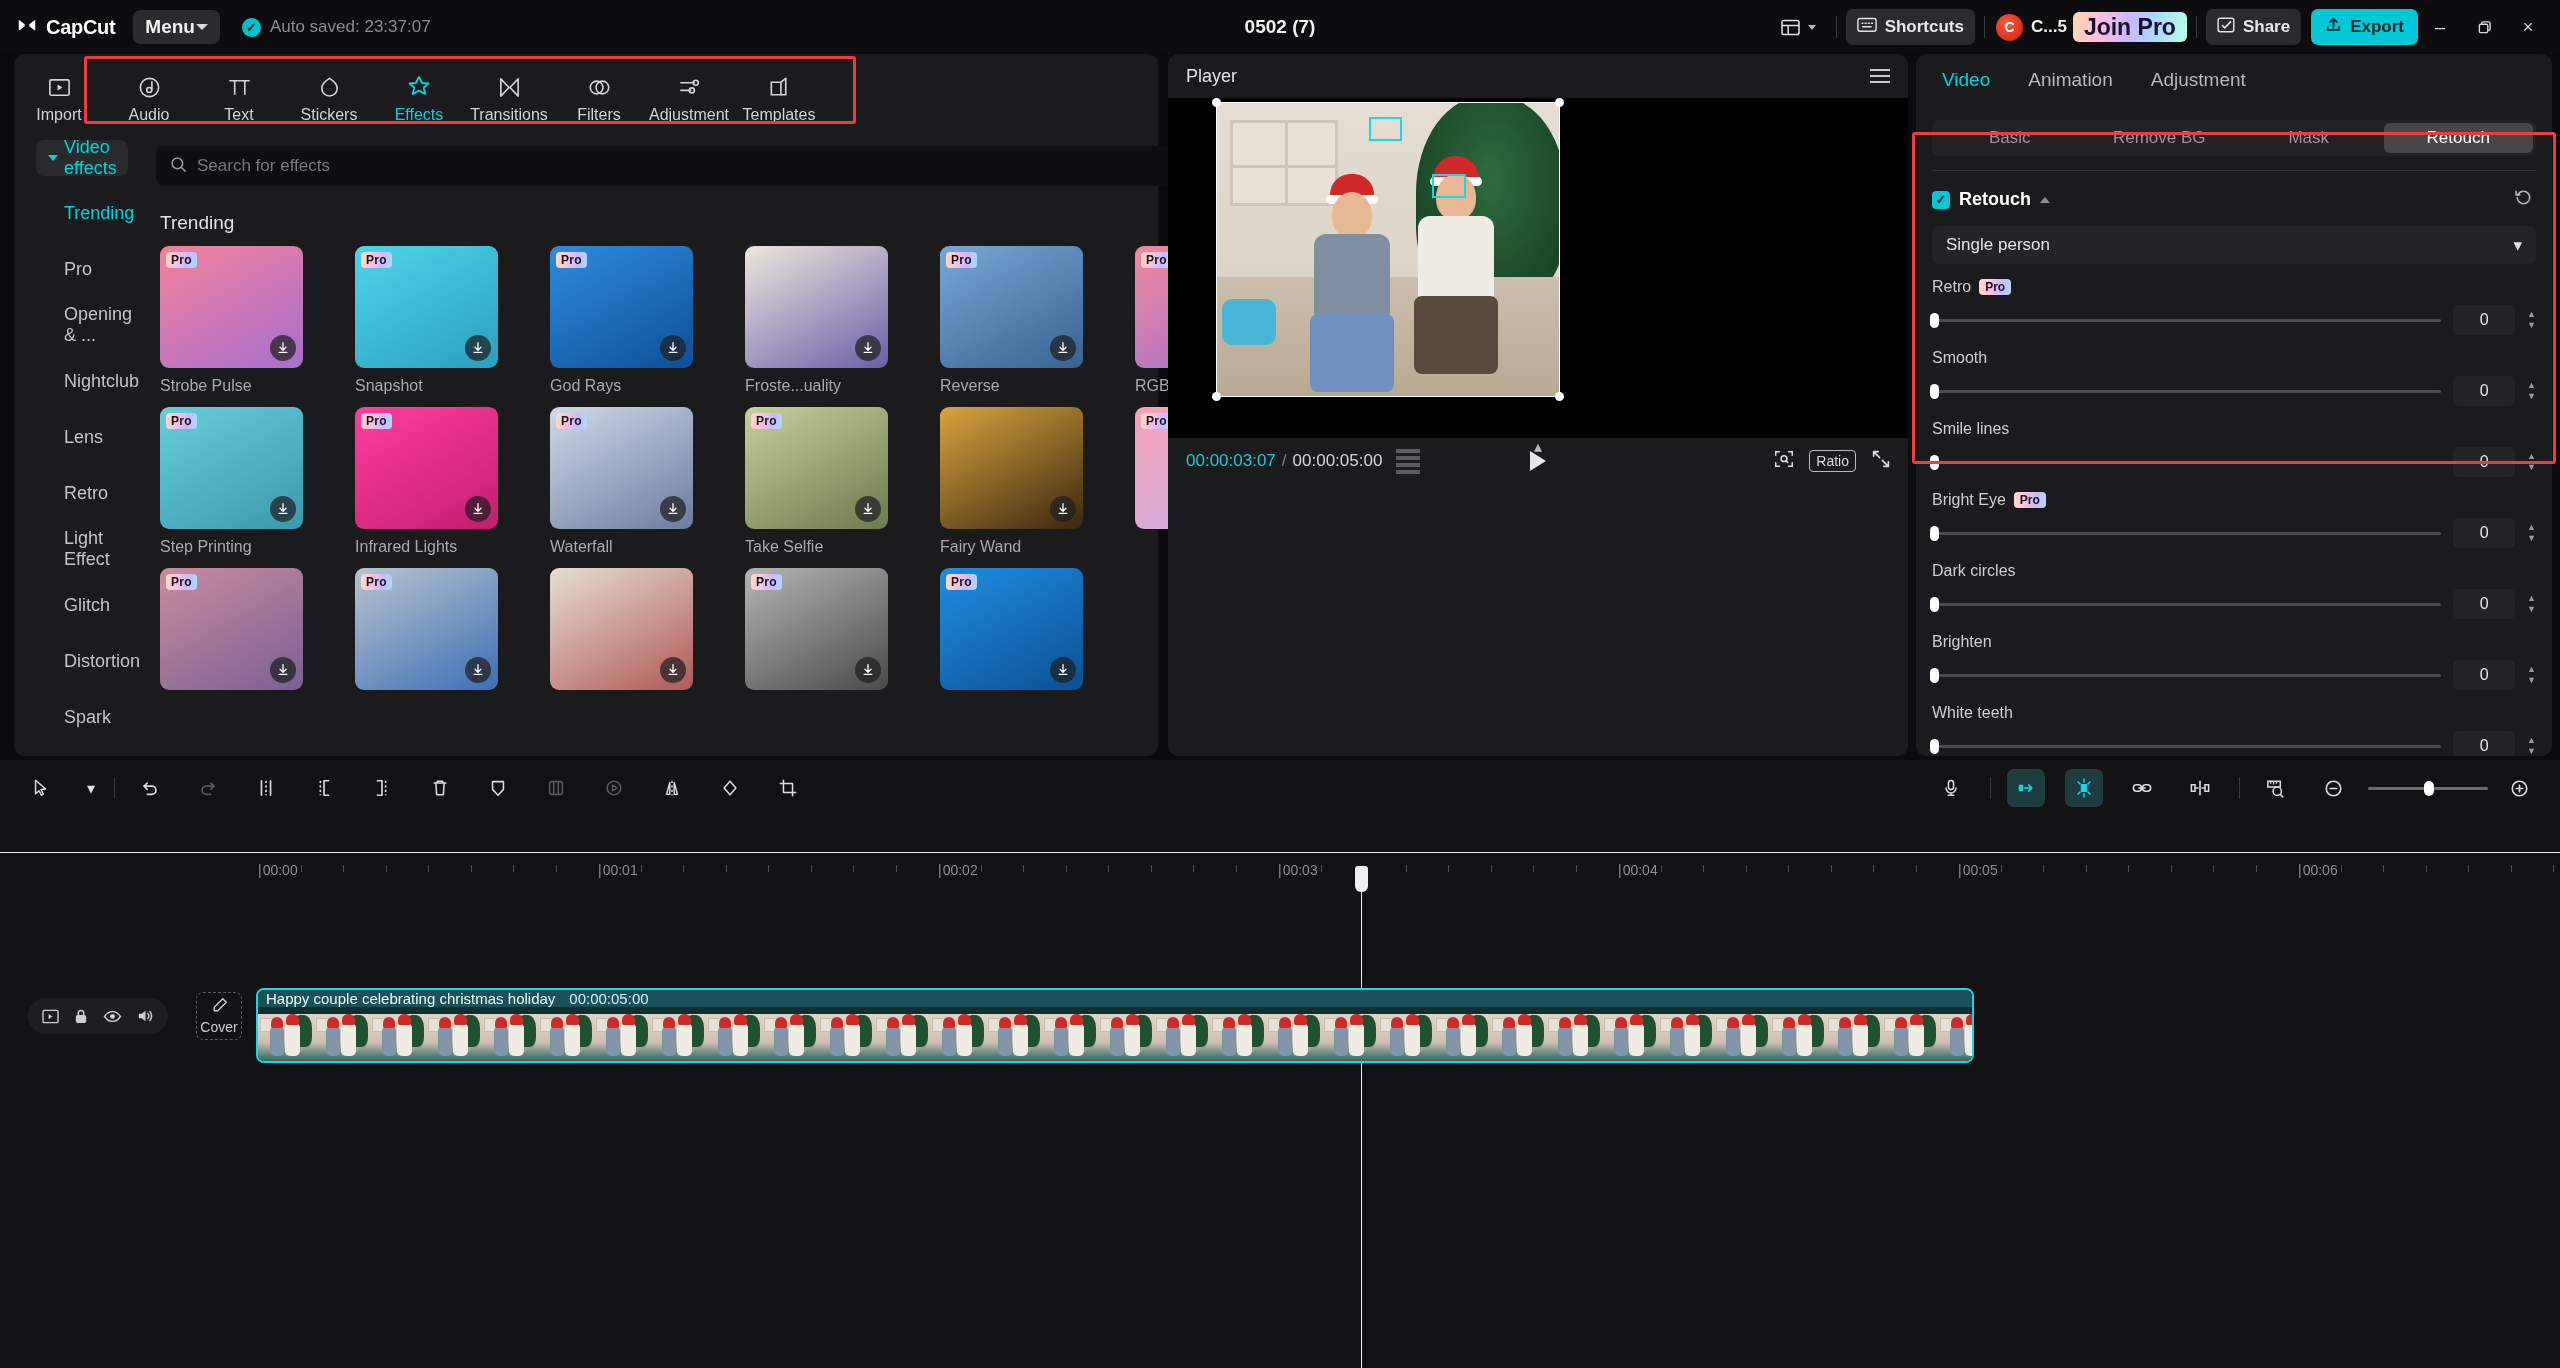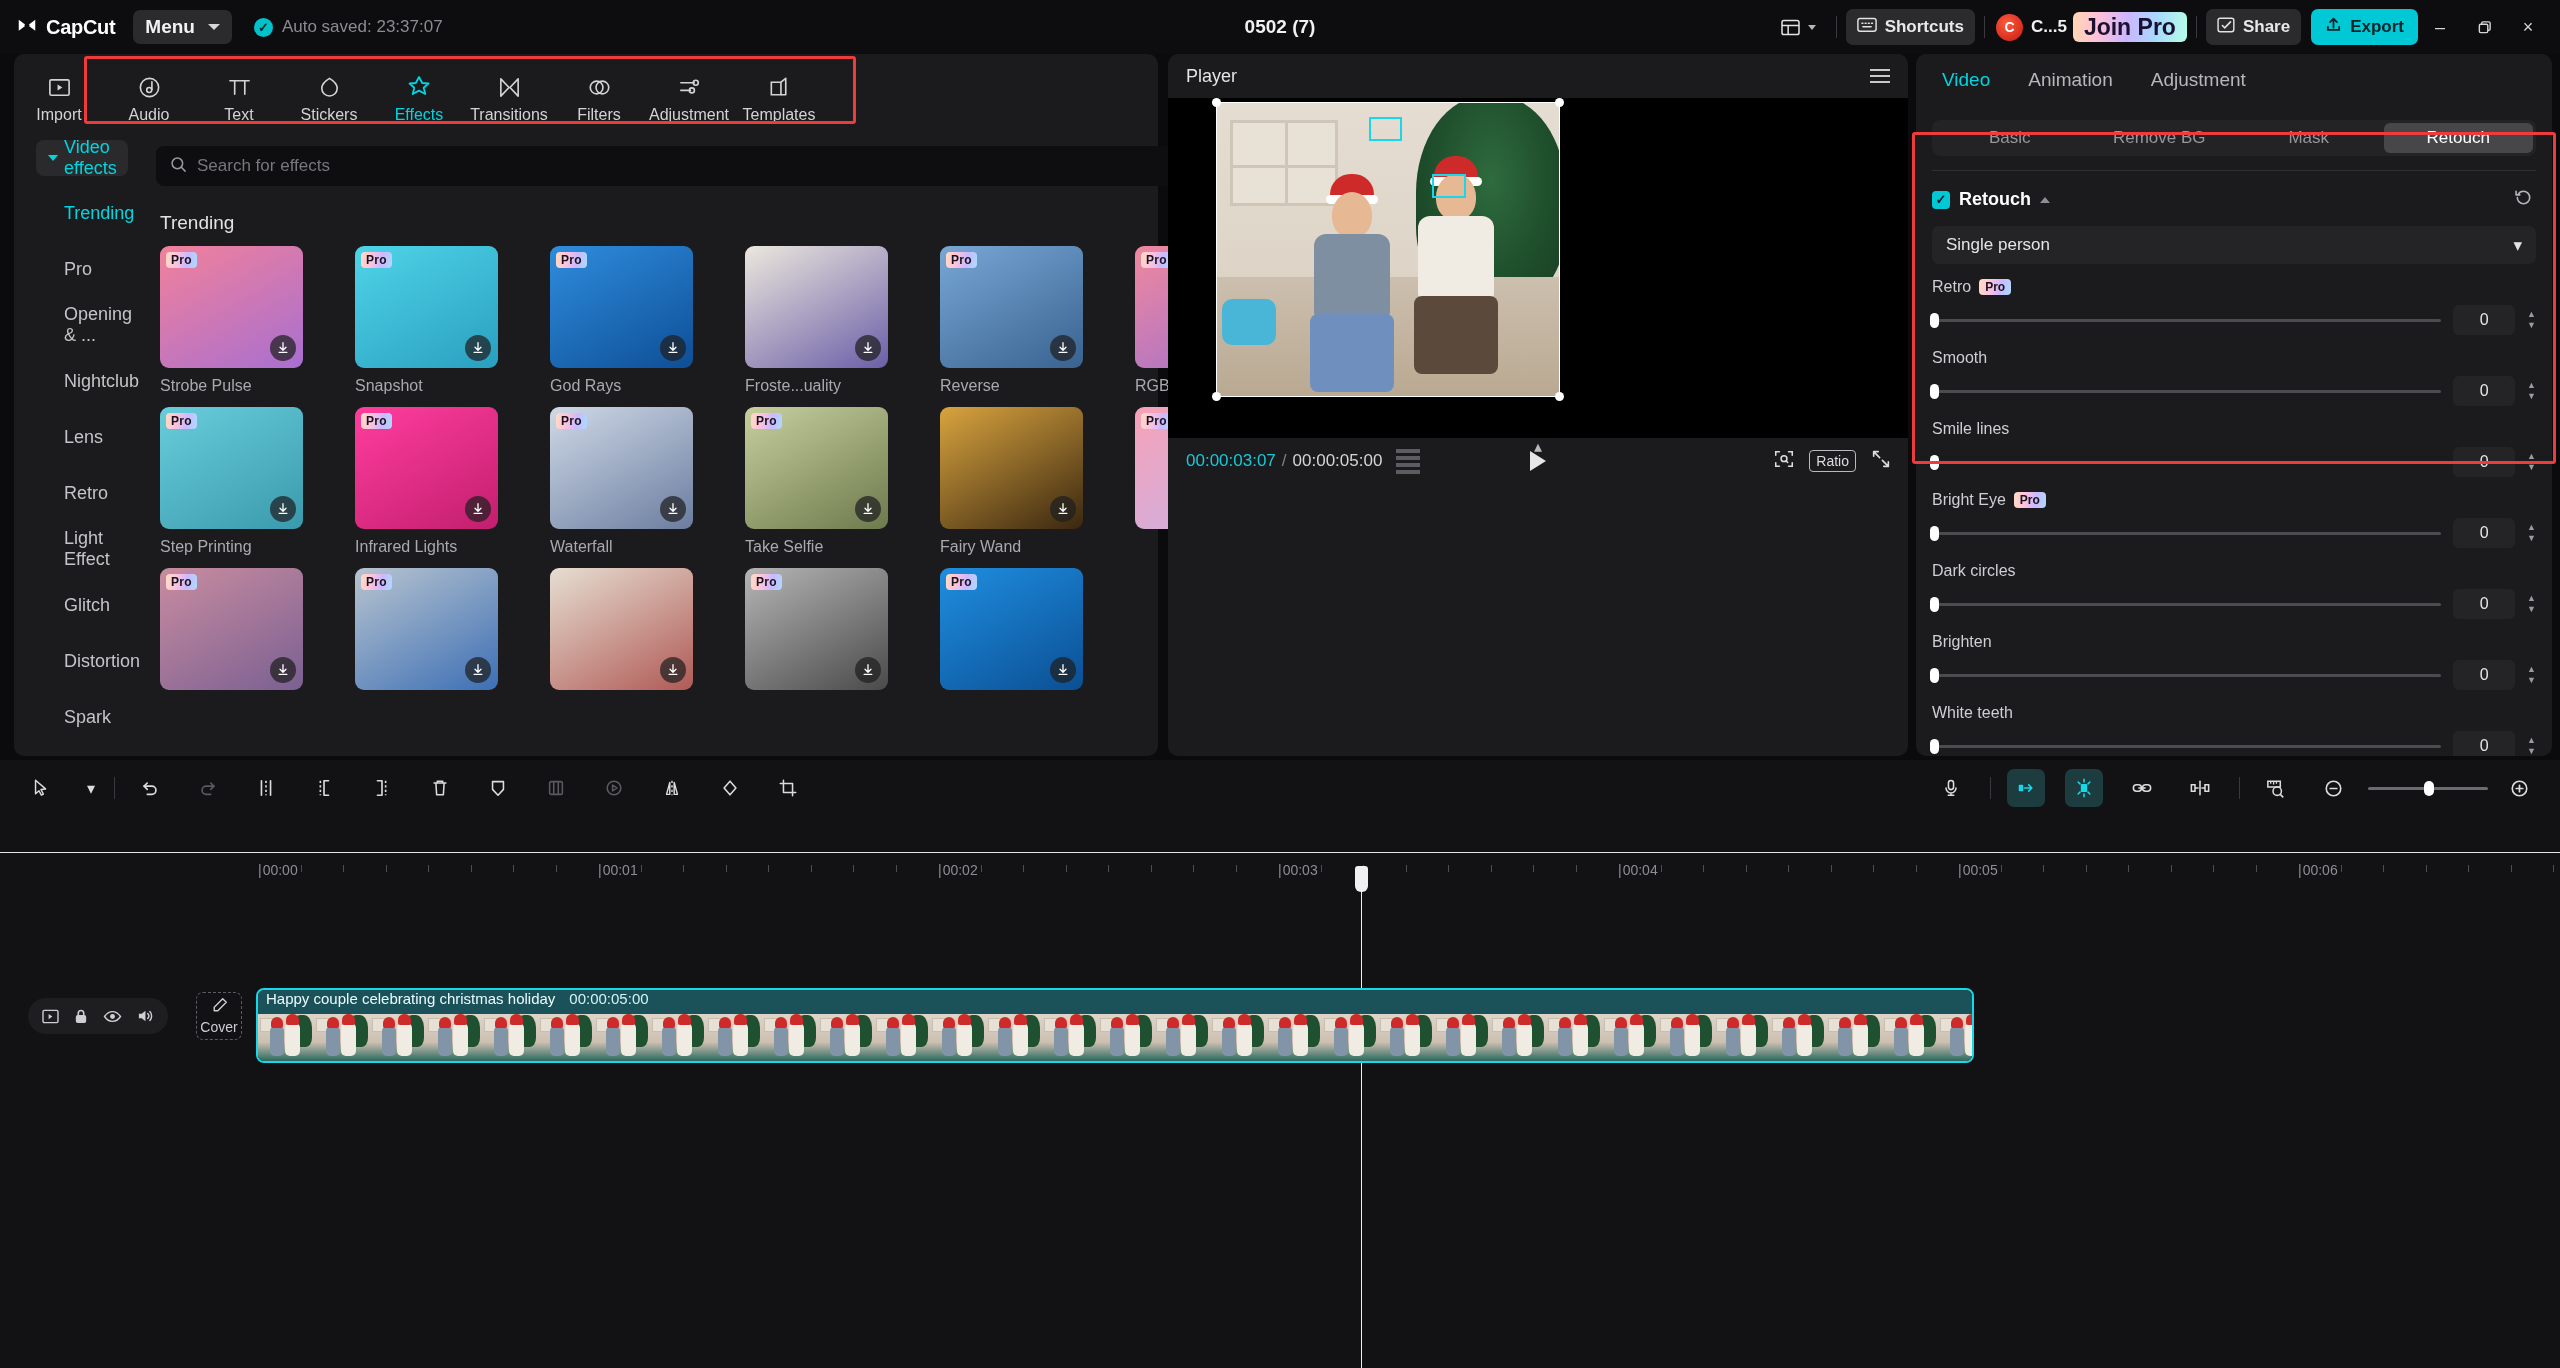--- a/index.html
+++ b/index.html
@@ -16,21 +16,21 @@
   .titlebar {
     position: absolute; top: 0; left: 0; width: 2560px; height: 54px;
     background: #0d0d0f; display: flex; align-items: center;
   }
   .brand { display: flex; align-items: center; gap: 8px; margin-left: 16px; }
   .brand-logo { width: 22px; height: 22px; }
   .brand-name { color: #fff; font-size: 20px; font-weight: 700; letter-spacing: -.3px; }
   .menu-btn {
     margin-left: 18px; height: 34px; padding: 0 12px; border-radius: 7px;
     background: #2b2b2e; color: #f2f2f2; font-size: 19px; font-weight: 600;
-    display: flex; align-items: center; gap: 13px; cursor: pointer;
+    display: flex; align-items: center; gap: 1px; cursor: pointer;
   }
   .caret-down { width: 0; height: 0; border-left: 6px solid transparent; border-right: 6px solid transparent; border-top: 6px solid #d8d8d8; }
   .autosave { margin-left: 22px; display: flex; align-items: center; gap: 9px; }
   .check-circle {
     width: 19px; height: 19px; border-radius: 50%; background: #00c2cb;
     display: flex; align-items: center; justify-content: center;
     color: #06262b; font-size: 13px; font-weight: 700;
   }
   .autosave-text { color: #8b8b90; font-size: 17px; }
   .proj-title {
@@ -233,21 +233,21 @@
   .trk-ctl div { color: #cfcfd3; font-size: 15px; cursor: pointer; display: flex; align-items: center; }
   .cover-btn {
     position: absolute; left: 196px; top: 100px; width: 46px; height: 48px; border: 1.5px dashed #5c5c62;
     border-radius: 7px; display: flex; flex-direction: column; align-items: center; justify-content: center; gap: 2px; cursor: pointer;
   }
   .cover-btn span { color: #cdcdd1; font-size: 14px; }
   .clip {
     position: absolute; left: 256px; top: 96px; width: 1718px; height: 75px;
     border: 2px solid #19d6e8; border-radius: 8px; overflow: hidden; background: #0f2f33;
   }
-  .clip-head { height: 24px; background: #1b5259; display: flex; align-items: flex-start; gap: 14px; padding-left: 8px; }
+  .clip-head { height: 17px; background: #1b5259; display: flex; align-items: flex-end; gap: 14px; padding-left: 8px; }
   .clip-name { color: #eafcff; font-size: 15px; }
   .clip-dur { color: #d3f3f7; font-size: 15px; }
   .filmstrip { position: absolute; left: 0; right: 0; top: 24px; bottom: 0; display: flex; }
   .fcell { flex: 0 0 56px; height: 100%; position: relative; overflow: hidden; background: #1d5a60; }
   .fcell .mini-room { position: absolute; inset: 0; background: linear-gradient(180deg,#ded5c8 0%,#cdc0b0 60%,#2a6a5f 100%); }
   .fcell .mini-tree { position: absolute; right: 2px; top: 1px; width: 20px; height: 32px; background: #1f5130; border-radius: 40% 40% 30% 30%; }
   .fcell .mini-a { position: absolute; left: 12px; top: 12px; width: 14px; height: 30px; background: #8295a8; border-radius: 5px; }
   .fcell .mini-a:before { content:""; position: absolute; left: 1px; top: -9px; width: 12px; height: 11px; background: #cf2a2a; border-radius: 6px 6px 2px 2px; }
   .fcell .mini-b { position: absolute; left: 27px; top: 9px; width: 15px; height: 33px; background: #f0ece4; border-radius: 5px; }
   .fcell .mini-b:before { content:""; position: absolute; left: 1px; top: -9px; width: 13px; height: 11px; background: #cf2a2a; border-radius: 6px 6px 2px 2px; }

